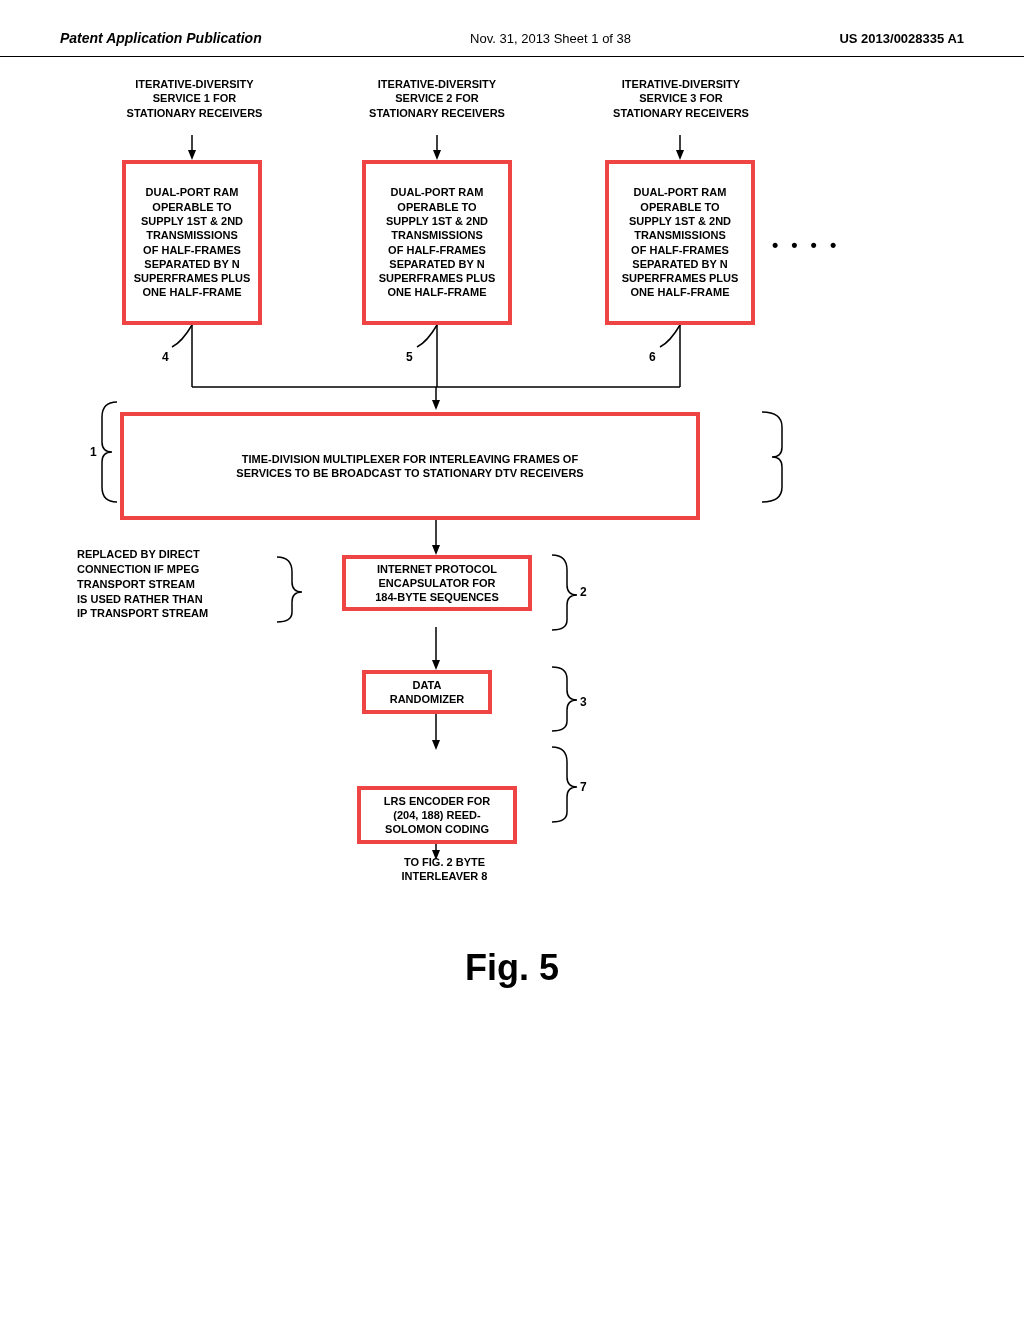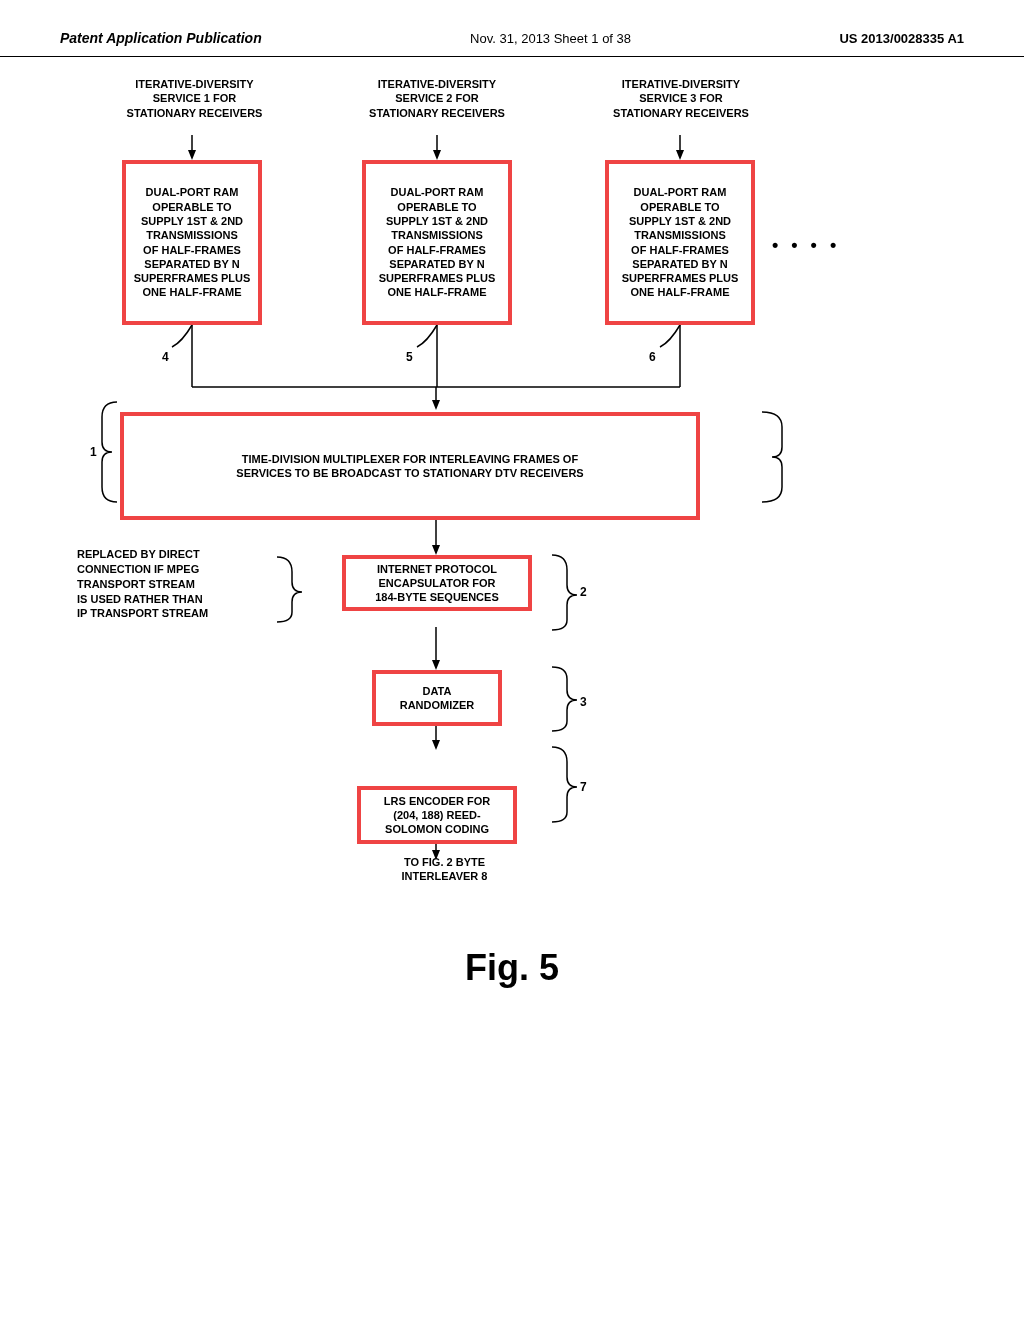--- a/index.html
+++ b/index.html
@@ -217,21 +217,21 @@
     <div class="side-note" style="left:15px; top:490px; width:185px;">
       REPLACED BY DIRECT<br>CONNECTION IF MPEG<br>TRANSPORT STREAM<br>IS USED RATHER THAN<br>IP TRANSPORT STREAM
     </div>
 
     <div class="box" style="left:280px; top:498px; width:190px; height:56px;">
       INTERNET PROTOCOL<br>ENCAPSULATOR FOR<br>184-BYTE SEQUENCES
     </div>
 
     <div class="number-label" style="left:518px; top:528px;">2</div>
 
-    <div class="box" style="left:310px; top:613px; width:130px; height:56px;">
+    <div class="box" style="left:300px; top:613px; width:130px; height:44px;">
       DATA<br>RANDOMIZER
     </div>
 
     <div class="number-label" style="left:518px; top:638px;">3</div>
 
     <div class="box" style="left:295px; top:729px; width:160px; height:58px;">
       LRS ENCODER FOR<br>(204, 188) REED-<br>SOLOMON CODING
     </div>
 
     <div class="number-label" style="left:518px; top:723px;">7</div>

